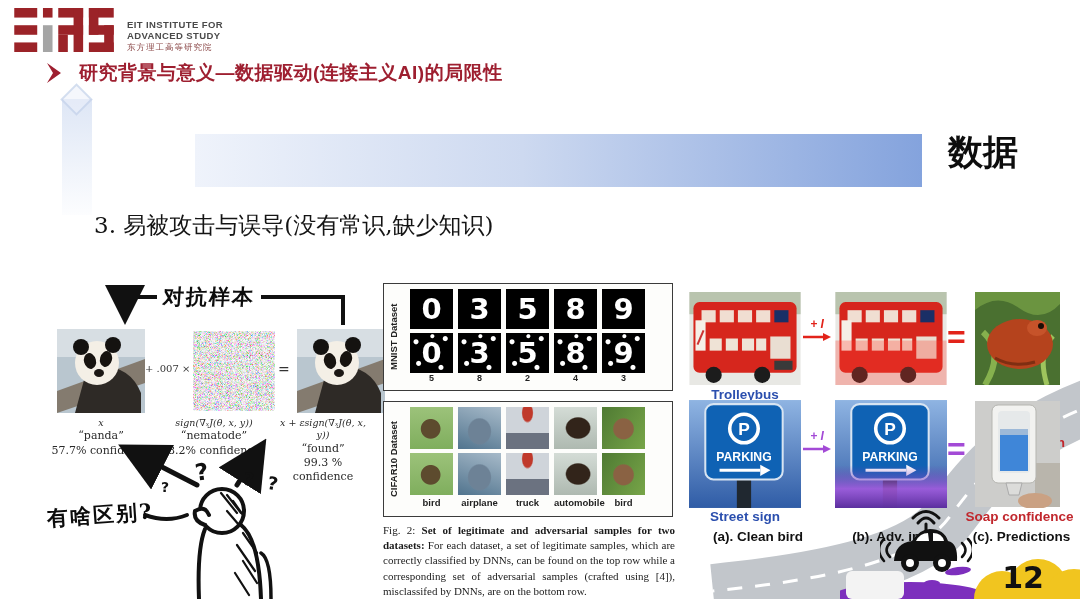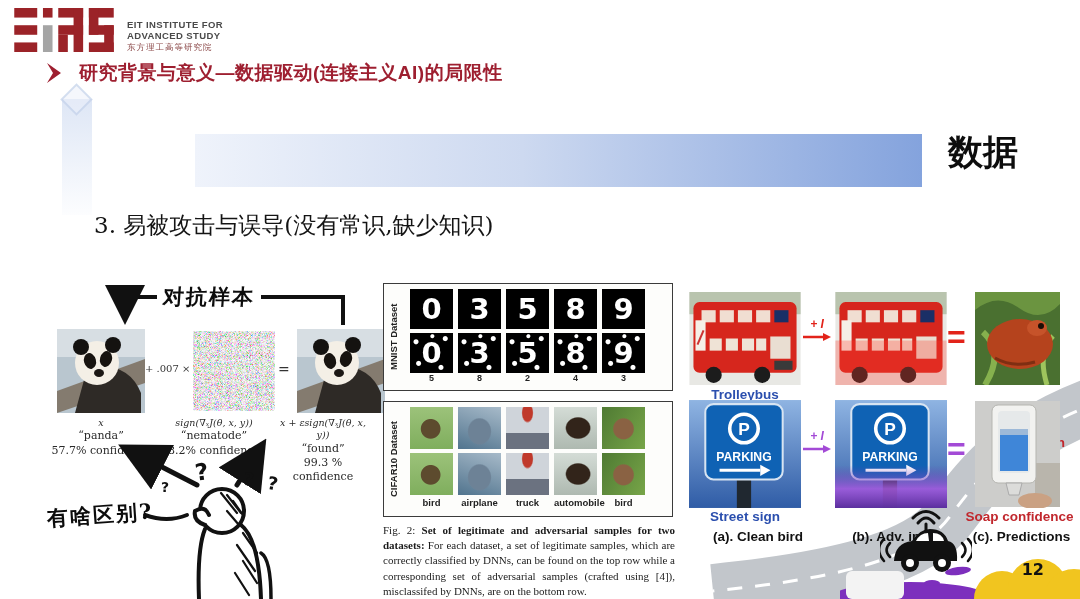--- a/index.html
+++ b/index.html
@@ -122,21 +122,21 @@
   .pl3{left:6px;top:226px;width:112px;}
   .pl4{left:276px;top:226px;width:121px;}
   .pcap{position:absolute;top:246px;font-weight:bold;font-size:13.5px;color:#111;
         text-align:center;}
   .pc-a{left:0px;width:150px;} .pc-b{left:146px;width:134px;} .pc-c{left:280px;width:117px;}
   .car{position:absolute;left:197px;top:222px;}
 
   
   .page-blob{position:absolute;right:0;bottom:0;width:240px;height:46px;}
   .page-num{position:absolute;right:36px;top:7px;font-family:"DejaVu Sans",sans-serif;
-            font-weight:600;font-size:16px;color:#111;}
+            font-weight:600;font-size:30px;color:#111;}
 </style>
 </head>
 <body>
 
 <div class="slide">
 
   <svg width="0" height="0" style="position:absolute">
     <defs>
       <filter id="advnoise" x="0" y="0" width="100%" height="100%">
         <feTurbulence type="turbulence" baseFrequency="0.9" numOctaves="2" seed="8" stitchTiles="stitch"></feTurbulence>

